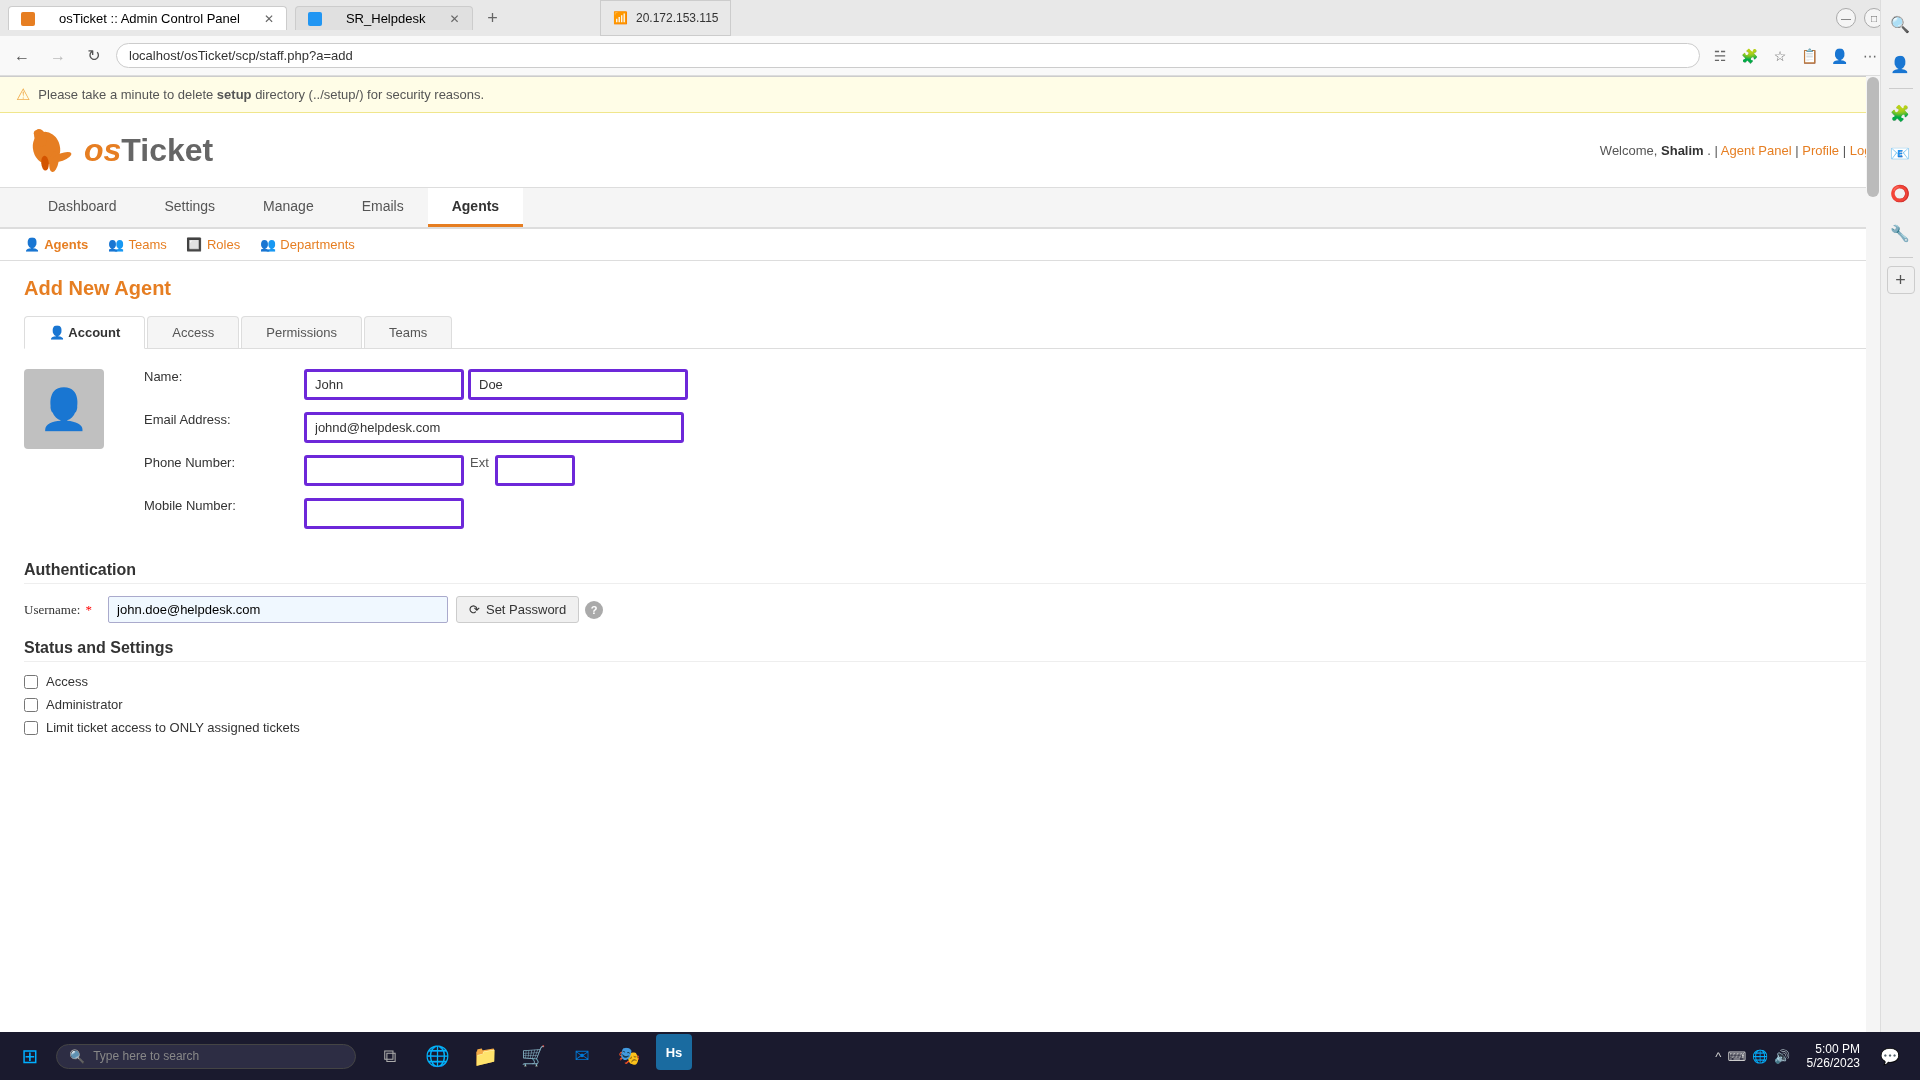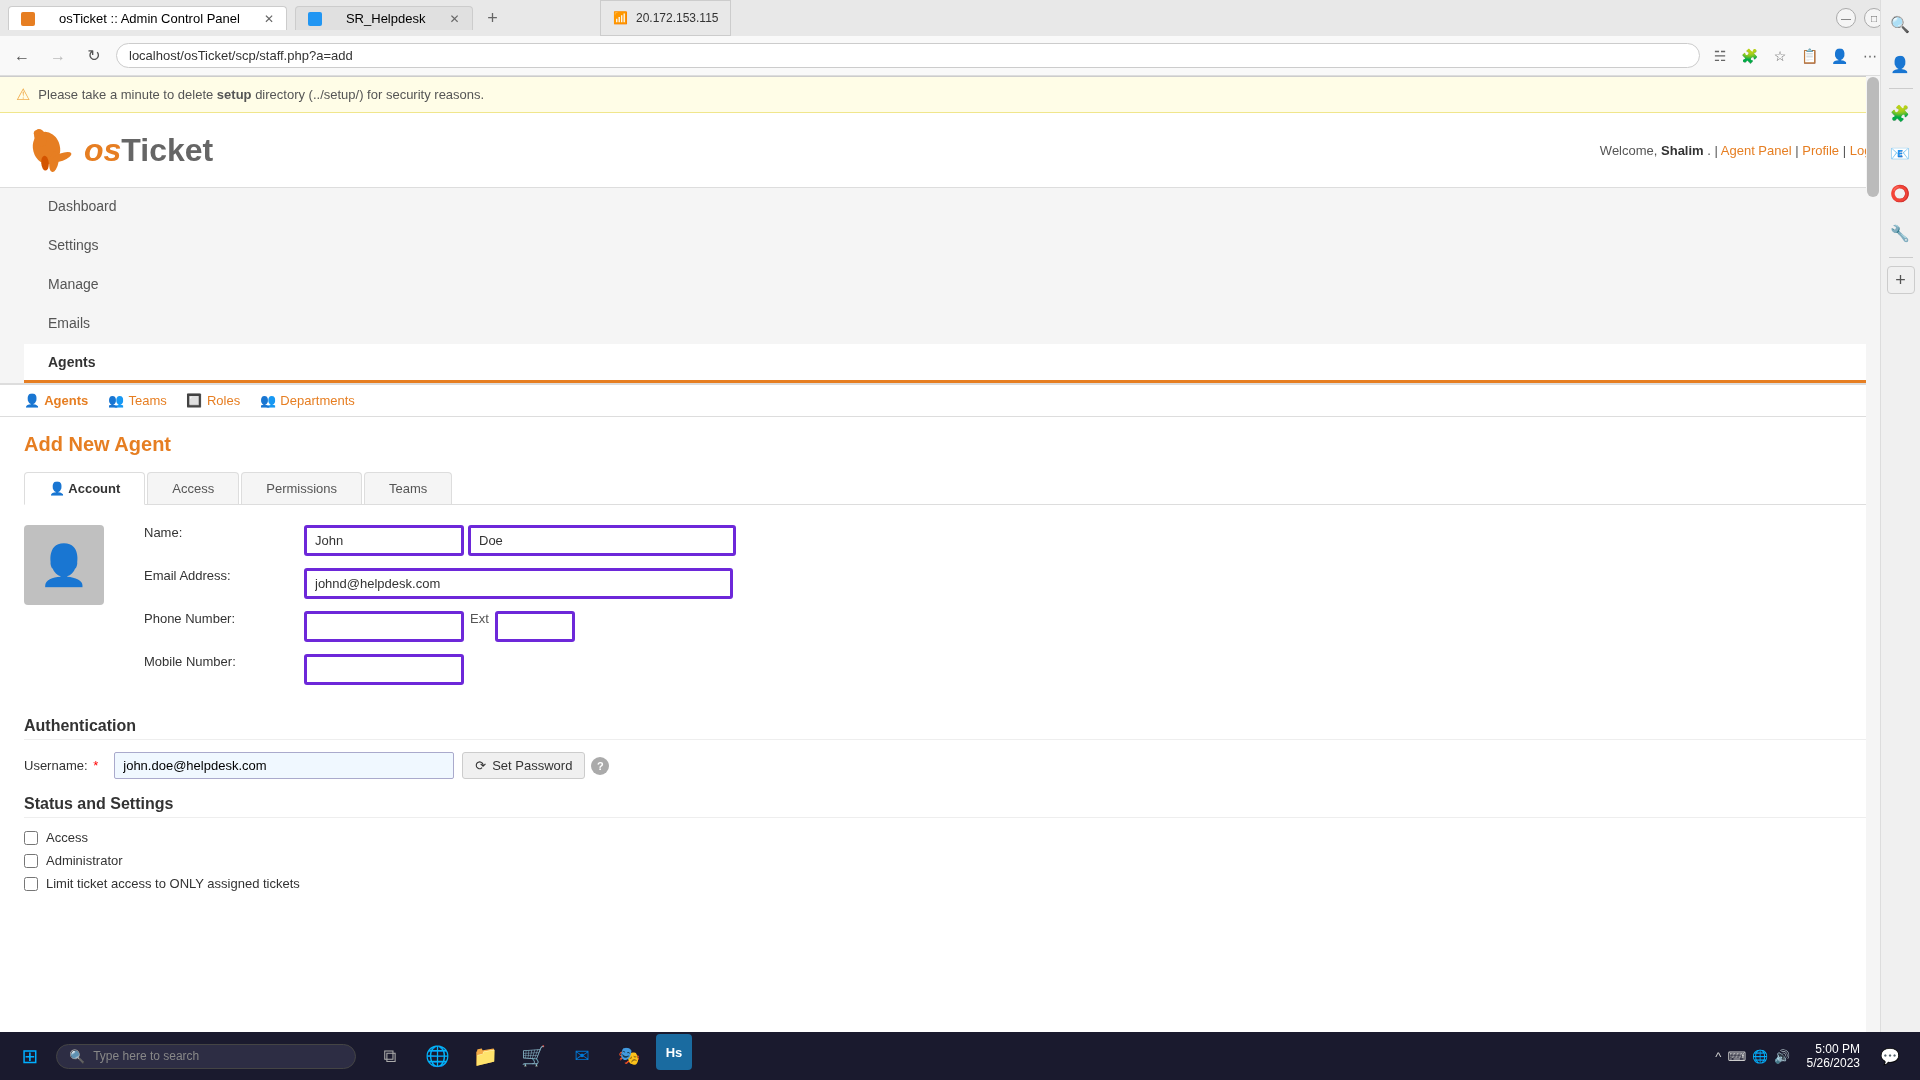--- a/index.html
+++ b/index.html
@@ -33,21 +33,21 @@
 
     
     .osticket-header { display: flex; align-items: center; justify-content: space-between; padding: 12px 24px; background: #fff; border-bottom: 1px solid #ddd; }
     .logo-area { display: flex; align-items: center; }
     .kangaroo { width: 60px; height: 50px; }
     .welcome-area { font-size: 13px; color: #555; }
     .welcome-area a { color: #e67e22; text-decoration: none; }
     .welcome-area strong { color: #333; }
 
     
-    .nav-menu { display: flex; background: #f5f5f5; border-bottom: 2px solid #ddd; padding: 0 24px; flex-direction: column; }
+    .nav-menu { display: flex; background: #f5f5f5; border-bottom: 2px solid #ddd; padding: 0 24px; }
     .nav-item { padding: 10px 24px; cursor: pointer; font-size: 14px; color: #555; border-bottom: 3px solid transparent; }
     .nav-item.active { background: #fff; border-bottom: 3px solid #e67e22; font-weight: bold; color: #333; }
 
     
     .sub-nav { display: flex; align-items: center; padding: 8px 24px; gap: 20px; border-bottom: 1px solid #ddd; background: #fff; }
     .sub-nav-item { display: flex; align-items: center; gap: 4px; font-size: 13px; color: #e67e22; cursor: pointer; text-decoration: none; }
     .sub-nav-item.active { color: #e67e22; font-weight: bold; }
 
     
     .page-content { padding: 16px 24px; overflow-y: auto; height: calc(100% - 200px); }
@@ -61,33 +61,33 @@
     
     .form-section { display: flex; gap: 20px; margin-bottom: 20px; }
     .avatar-section { width: 100px; }
     .avatar-placeholder { width: 80px; height: 80px; background: #c0c0c0; border-radius: 4px; display: flex; align-items: center; justify-content: center; }
     .avatar-person { font-size: 40px; color: #888; }
     .form-fields { flex: 1; }
     .form-row { display: flex; margin-bottom: 12px; }
     .form-label { width: 160px; font-size: 13px; color: #333; font-weight: normal; }
     .form-input { border: 3px solid #6d28d9; border-radius: 3px; padding: 5px 8px; font-size: 13px; color: #333; }
     .name-first { width: 160px; }
-    .name-last { width: 268px; margin-left: 4px; }
-    .email-input { width: 429px; }
+    .name-last { width: 220px; margin-left: 4px; }
+    .email-input { width: 380px; }
     .phone-input { width: 160px; }
     .ext-label { margin: 0 6px; font-size: 13px; color: #555; }
     .ext-input { width: 80px; }
     .mobile-input { width: 160px; }
 
     
     .section-heading { font-size: 16px; font-weight: bold; color: #333; margin-bottom: 12px; padding-bottom: 4px; border-bottom: 1px solid #eee; }
 
     
     .auth-row { display: flex; align-items: center; margin-bottom: 12px; }
-    .auth-label { font-size: 13px; color: #333; margin-right: 16px; }
+    .auth-label { font-size: 13px; color: #333; margin-right: 16px; font-family: Liberation Serif, serif; }
     .required-star { color: red; margin-left: 2px; }
     .username-input { width: 340px; border: 1px solid #aac; border-radius: 2px; padding: 5px 8px; font-size: 13px; background: #f0f8ff; }
     .set-password-btn { display: flex; align-items: center; gap: 6px; background: #f0f0f0; border: 1px solid #ccc; border-radius: 3px; padding: 5px 12px; font-size: 13px; cursor: pointer; margin-left: 8px; color: #333; }
     .help-icon { width: 18px; height: 18px; border-radius: 50%; background: #aaa; color: #fff; display: flex; align-items: center; justify-content: center; font-size: 11px; font-weight: bold; cursor: pointer; margin-left: 6px; }
 
     
     .status-section { margin-top: 16px; }
     .checkbox-row { display: flex; align-items: center; gap: 8px; margin-bottom: 8px; font-size: 13px; color: #333; }
     .checkbox-row input[type="checkbox"] { width: 14px; height: 14px; }
 

